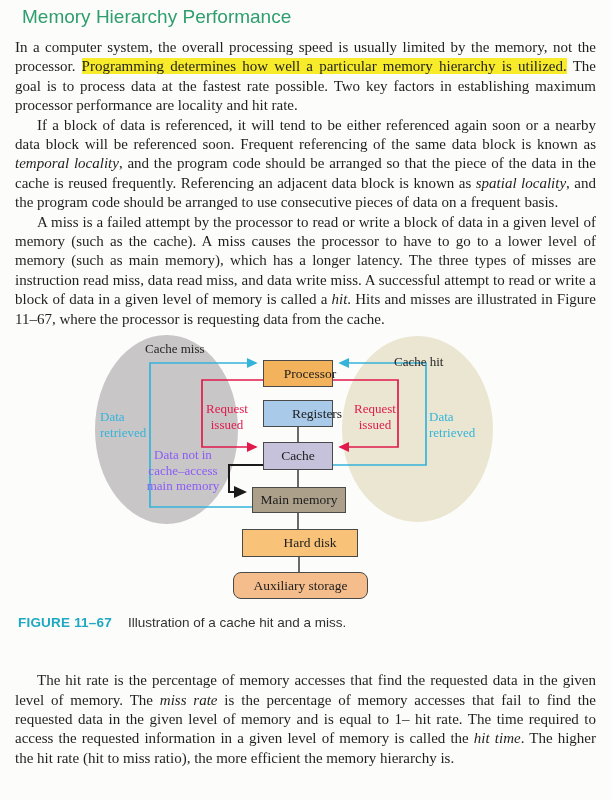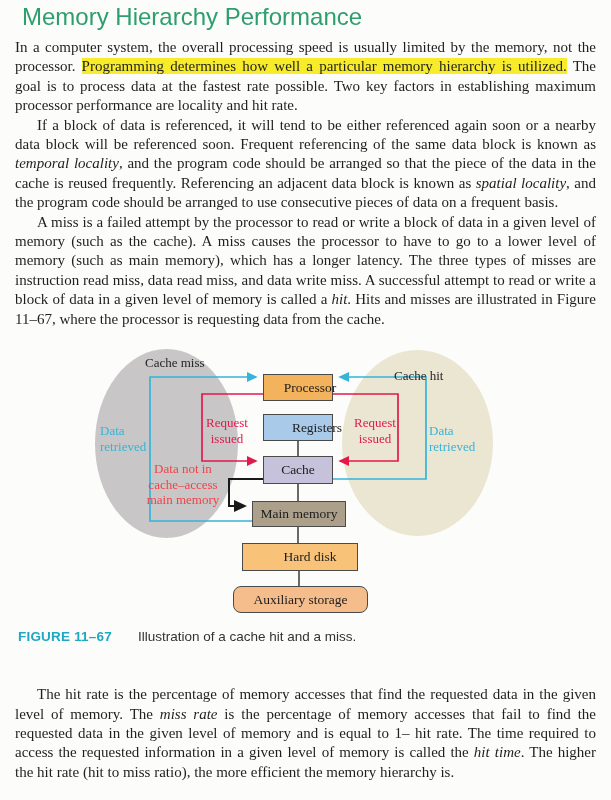--- a/index.html
+++ b/index.html
@@ -9,21 +9,21 @@
   body {
     width: 611px; height: 800px;
     overflow: hidden;
     font-family: "Liberation Serif", serif;
     color: #1f1f1f;
   }
   .page { padding: 6px 15px 0 15px; }
 
   .title {
     font-family: "Liberation Sans", sans-serif;
-    font-size: 24px;
+    font-size: 19px;
     line-height: 22px;
     font-weight: 500;
     color: var(--title-green, #2e9e6e);
     margin: 0 0 10px 7px;
   }
 
   .para {
     font-size: 15px;
     line-height: 19.4px;
     text-align: justify;
@@ -31,21 +31,21 @@
   }
   .para.indent { text-indent: 22px; }
   .para .highlight { background: var(--highlight-yellow, #f8ec2a); }
   .para .italic { font-style: italic; }
   .para .bold { font-weight: normal; }
 
   
   .fig-area {
     position: relative;
     width: 611px; height: 270px;
-    margin: 19px 0 0 -15px;
+    margin: 5px 0 0 -15px;
   }
   .ellipse {
     position: absolute;
     border-radius: 50%;
   }
   .ellipse.miss { left: 95px; top: 1px; width: 143px; height: 189px; background: var(--ellipse-gray, #c9c6c8); }
   .ellipse.hit  { left: 342px; top: 2px; width: 151px; height: 186px; background: var(--ellipse-beige, #ebe6d2); }
 
   .fig-svg { position: absolute; left: 0; top: 0; z-index: 2; }
   .ln-red   { stroke: var(--arrow-red, #e11a4b); stroke-width: 1.7; fill: none; }
@@ -77,33 +77,33 @@
     font-size: 13px; line-height: 15.5px;
     white-space: pre-line;
   }
   .fig-label.region { color: #262626; white-space: nowrap; }
   .lbl-cache-miss { left: 145px; top: 7px; }
   .lbl-cache-hit  { left: 394px; top: 20px; }
   .lbl-req-left  { left: 196px; top: 67px; width: 62px; text-align: center; color: var(--arrow-red, #e11a4b); }
   .lbl-req-right { left: 344px; top: 67px; width: 62px; text-align: center; color: var(--arrow-red, #e11a4b); }
   .lbl-data-left  { left: 100px; top: 75px; width: 58px; text-align: left;  color: var(--arrow-cyan, #35b4d9); }
   .lbl-data-right { left: 429px; top: 75px; width: 58px; text-align: left;  color: var(--arrow-cyan, #35b4d9); }
-  .lbl-miss-note  { left: 140px; top: 113px; width: 86px; text-align: center; color: #ef4444; }
+  .lbl-miss-note  { left: 140px; top: 113px; width: 86px; text-align: center; color: #8b5cf6; }
 
   
   .caption {
     margin: 11px 0 0 3px;
     font-family: "Liberation Sans", sans-serif;
     font-size: 13.5px;
     color: #333;
   }
   .caption .fig-num {
     color: var(--figure-teal, #1ea8c2);
     font-weight: bold;
-    margin-right: 26px;
+    margin-right: 16px;
     letter-spacing: 0.2px;
   }
 
   .para.last { margin-top: 41px; }
 </style>
 </head>
 <body>
 
 <div class="page">
 

